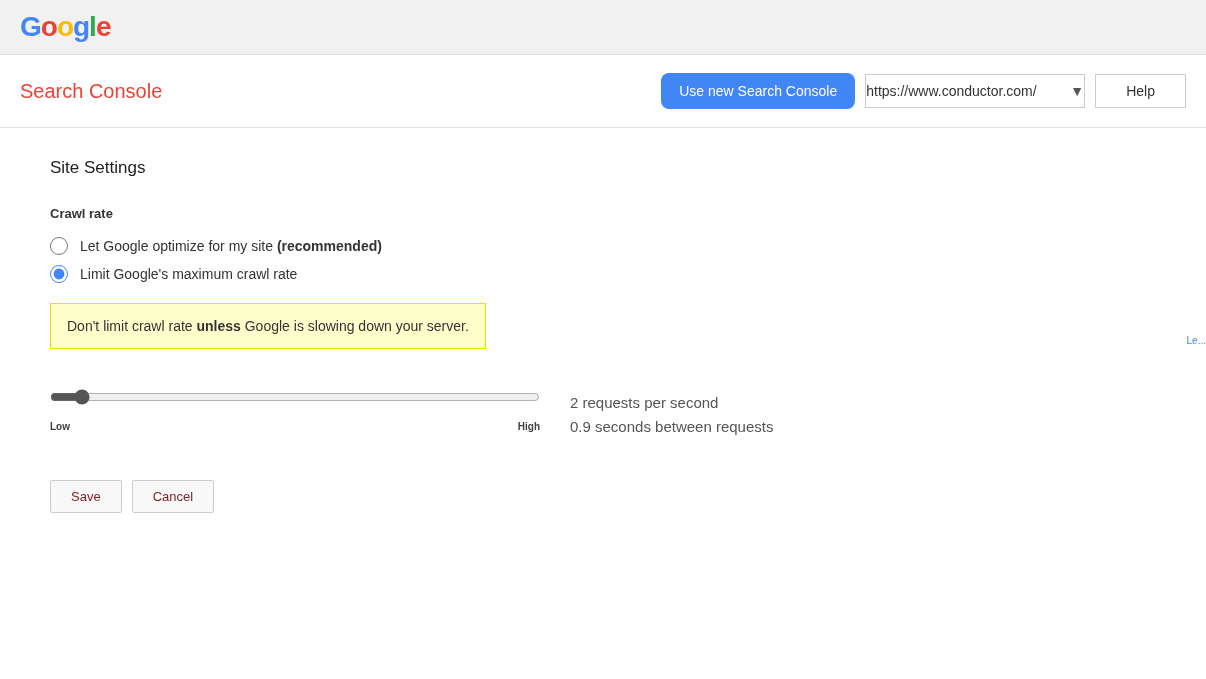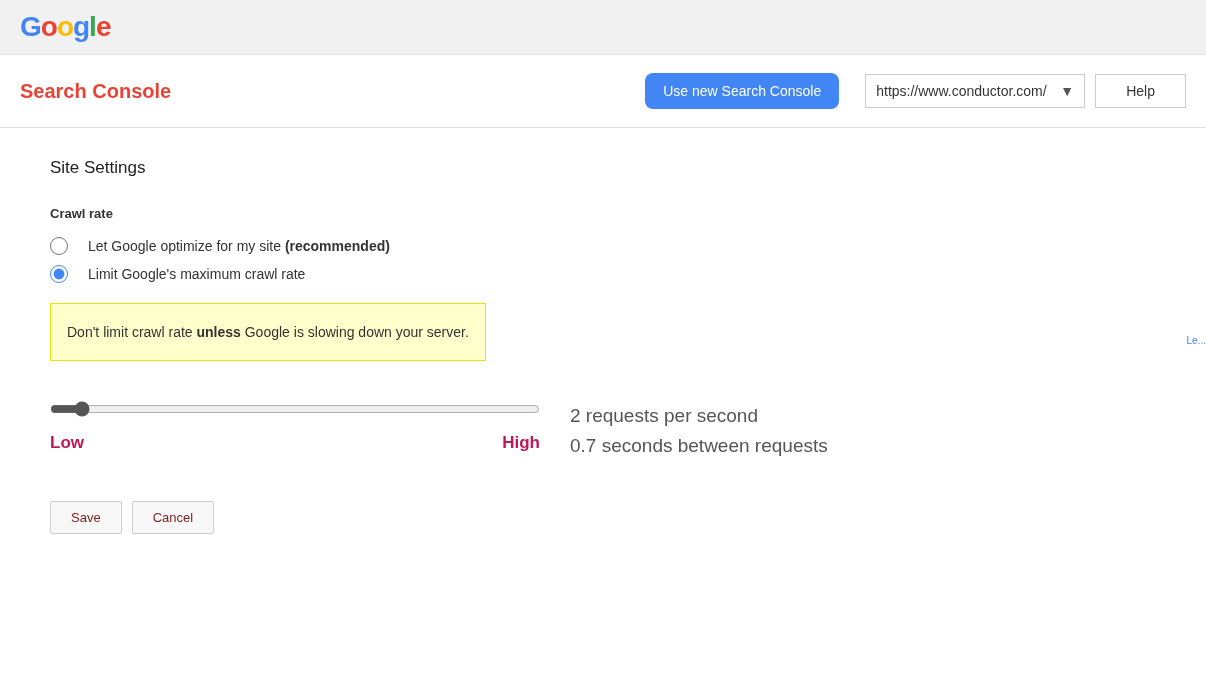--- a/index.html
+++ b/index.html
@@ -29,47 +29,46 @@
     .header-bar {
       display: flex;
       align-items: center;
       padding: 18px 20px;
       border-bottom: 1px solid #e0e0e0;
       background: #fff;
     }
     .search-console-title {
       color: #EA4335;
       font-size: 20px;
-      font-weight: 700;
+      font-weight: 400;
       flex: 1;
     }
     .header-actions {
       display: flex;
       align-items: center;
       gap: 10px;
     }
     .use-new-btn {
       background: #4285F4;
       color: #fff;
       border: none;
       padding: 10px 18px;
       font-size: 14px;
       border-radius: 8px;
       cursor: pointer;
     }
     .url-selector {
       display: flex;
       align-items: center;
       border: 1px solid #ccc;
-      padding: 8px 10px;
+      padding: 8px 0;
       font-size: 14px;
       background: #fff;
       cursor: pointer;
       min-width: 220px;
-      margin-left: 16px;
     }
     .url-selector span.url-text {
       flex: 1;
       color: #333;
     }
     .url-selector .chevron {
       color: #555;
       margin-left: 8px;
     }
     .help-btn {
@@ -100,42 +99,42 @@
     }
     .radio-group {
       display: flex;
       flex-direction: column;
       gap: 10px;
       margin-bottom: 20px;
     }
     .radio-item {
       display: flex;
       align-items: center;
-      gap: 20px;
+      gap: 12px;
       font-size: 14px;
       color: #333;
     }
     .radio-item input[type="radio"] {
       width: 18px;
       height: 18px;
       cursor: pointer;
       accent-color: #4285F4;
     }
     .radio-item label {
       cursor: pointer;
     }
     .radio-item label b {
       font-weight: bold;
     }
 
     
     .warning-box {
       background: #ffffcc;
       border: 1px solid #e6e600;
-      padding: 20px 16px;
+      padding: 14px 16px;
       font-size: 14px;
       color: #333;
       margin-bottom: 28px;
       display: inline-block;
       max-width: 620px;
     }
     .warning-box b {
       font-weight: bold;
     }
 
@@ -152,31 +151,31 @@
       align-items: center;
     }
     input[type="range"] {
       width: 100%;
       cursor: pointer;
       accent-color: #555;
     }
     .slider-labels {
       display: flex;
       justify-content: space-between;
-      font-size: 17px;
-      font-weight: bold;
-      color: #be185d;
+      font-size: 10px;
+      font-weight: bold;
+      color: #404040;
       margin-top: 4px;
       text-align: right;
     }
 
     
     .crawl-stats {
       margin-left: 30px;
-      font-size: 19px;
+      font-size: 15px;
       color: #555;
       line-height: 1.6;
     }
 
     
     .slider-stats-row {
       display: flex;
       align-items: center;
       margin-bottom: 28px;
     }
@@ -257,21 +256,21 @@
       <div class="slider-wrapper">
         <input type="range" min="0" max="100" value="5" style="width: 100%;">
       </div>
       <div class="slider-labels">
         <span>Low</span>
         <span>High</span>
       </div>
     </div>
     <div class="crawl-stats">
       <div>2 requests per second</div>
-      <div>0.7 seconds between requests</div>
+      <div>0.9 seconds between requests</div>
     </div>
   </div>
 
   <div class="action-buttons">
     <button class="btn-save">Save</button>
     <button class="btn-cancel">Cancel</button>
   </div>
 
 </div>
 

